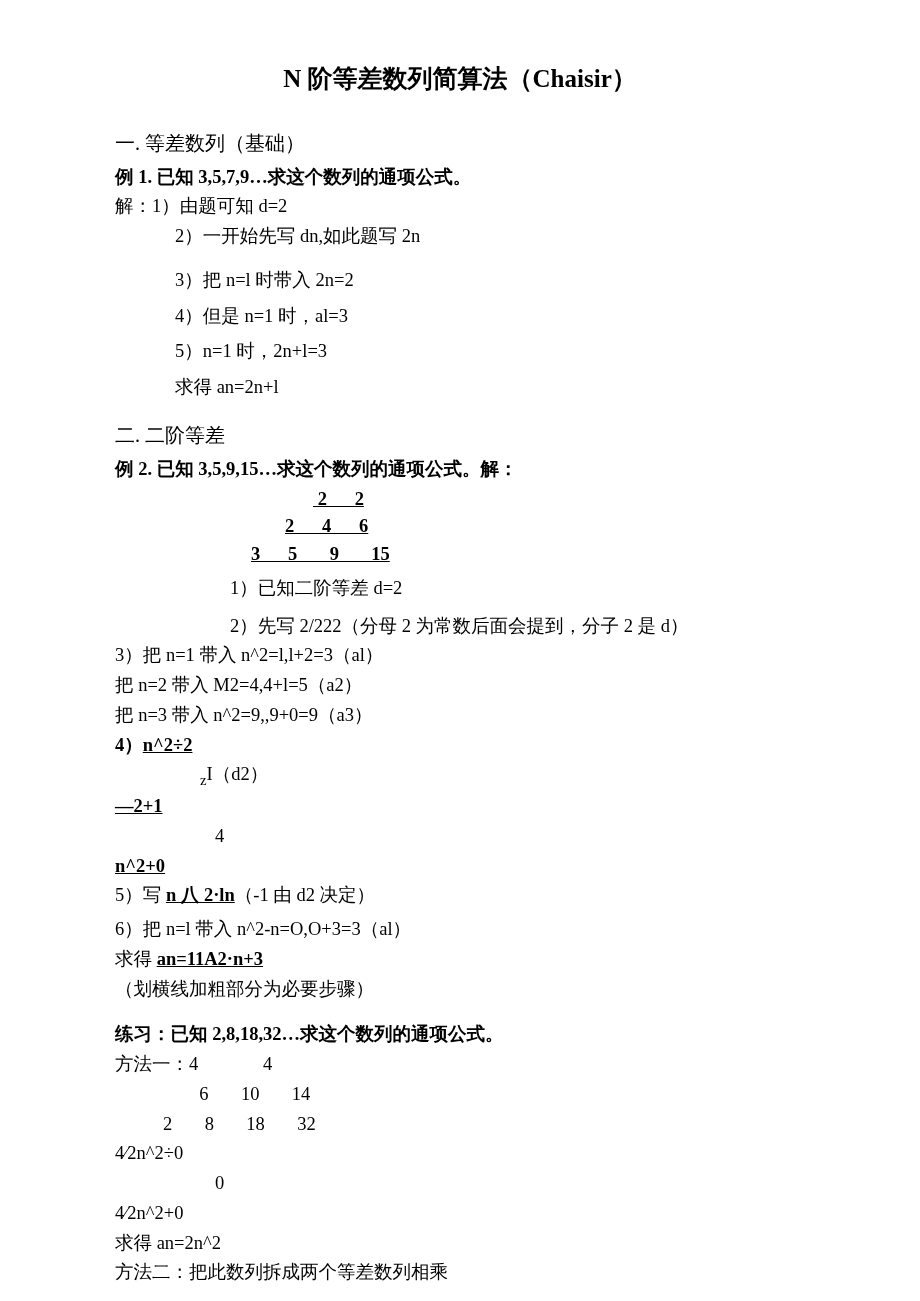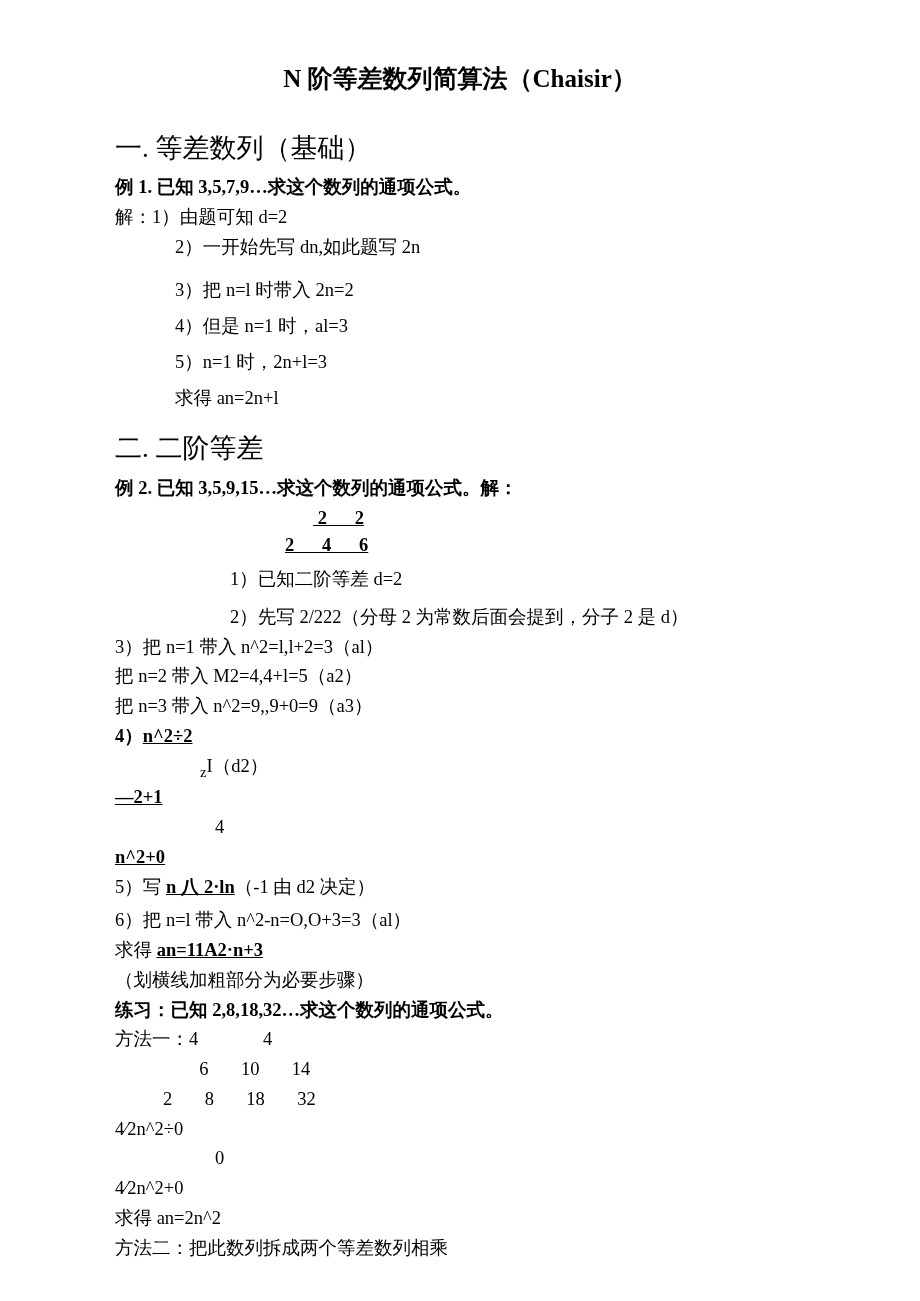--- a/index.html
+++ b/index.html
@@ -15,30 +15,30 @@
   }
   h1 {
     font-family: "SimSun", serif;
     font-size: 25px;
     font-weight: bold;
     text-align: center;
     margin: 10px 0 30px 0;
   }
   h2 {
     font-family: "SimSun", serif;
-    font-size: 27px;
+    font-size: 20px;
     font-weight: normal;
     margin: 16px 0 6px 0;
   }
   p {
     margin: 2px 0;
   }
   .indent1 { padding-left: 60px; }
   .indent2 { padding-left: 115px; }
-  .gap { }
+  .gap { margin-top: 18px; }
   .ub { text-decoration: underline; font-weight: bold; }
   .pyramid {
     margin-left: 160px;
     font-weight: bold;
     text-decoration: underline;
   }
   .pyramid .row { white-space: pre; }
   .pyr2 { margin-left: 75px; }
   .pyr2 .row { white-space: pre; }
   .sub { vertical-align: sub; font-size: 0.8em; }
@@ -58,20 +58,21 @@
 <p class="indent1" style="margin-top:8px;">4）但是 n=1 时，al=3</p>
 <p class="indent1" style="margin-top:8px;">5）n=1 时，2n+l=3</p>
 <p class="indent1" style="margin-top:8px;">求得 an=2n+l</p>
 
 <h2 class="gap">二. 二阶等差</h2>
 <p><b>例 2. 已知 3,5,9,15…求这个数列的通项公式。解：</b></p>
 
 <div class="pyramid">
   <div class="row" style="padding-left:38px;"> 2      2</div>
   <div class="row" style="padding-left:10px;">2      4      6</div>
+  <div class="row" style="padding-left:-10px; margin-left:-24px;">3      5       9       15</div>
 </div>
 
 <p class="indent2" style="margin-top:6px;">1）已知二阶等差 d=2</p>
 <p class="indent2" style="margin-top:10px;">2）先写 2/222（分母 2 为常数后面会提到，分子 2 是 d）</p>
 <p>3）把 n=1 带入 n^2=l,l+2=3（al）</p>
 <p>把 n=2 带入 M2=4,4+l=5（a2）</p>
 <p>把 n=3 带入 n^2=9,,9+0=9（a3）</p>
 <p><b>4）</b><span class="ub">n^2÷2</span></p>
 <p class="small-indent"><span class="sub">z</span><span>I（d2）</span></p>
 <p><span class="ub">—2+1</span></p>

